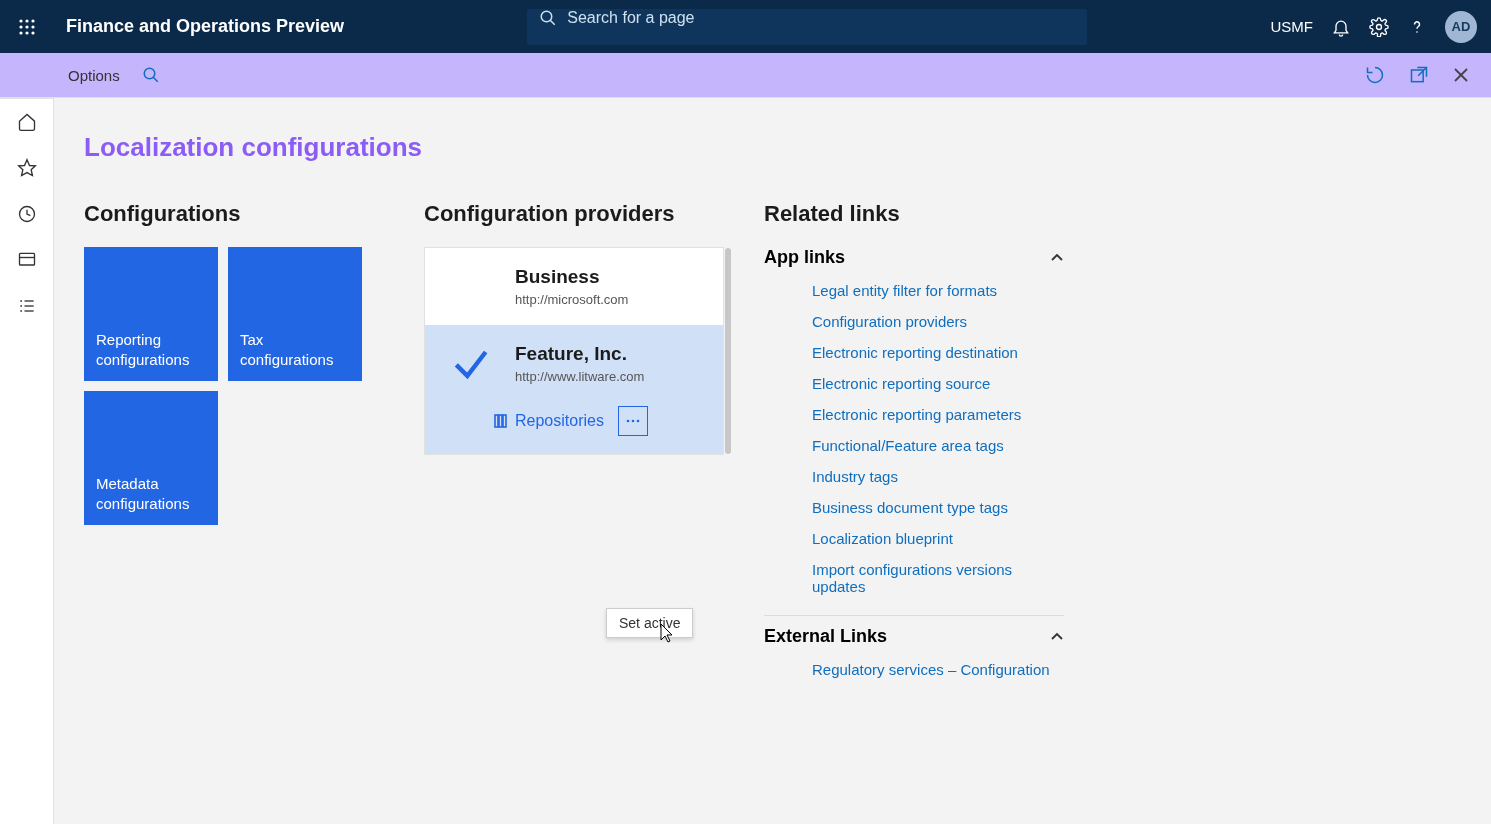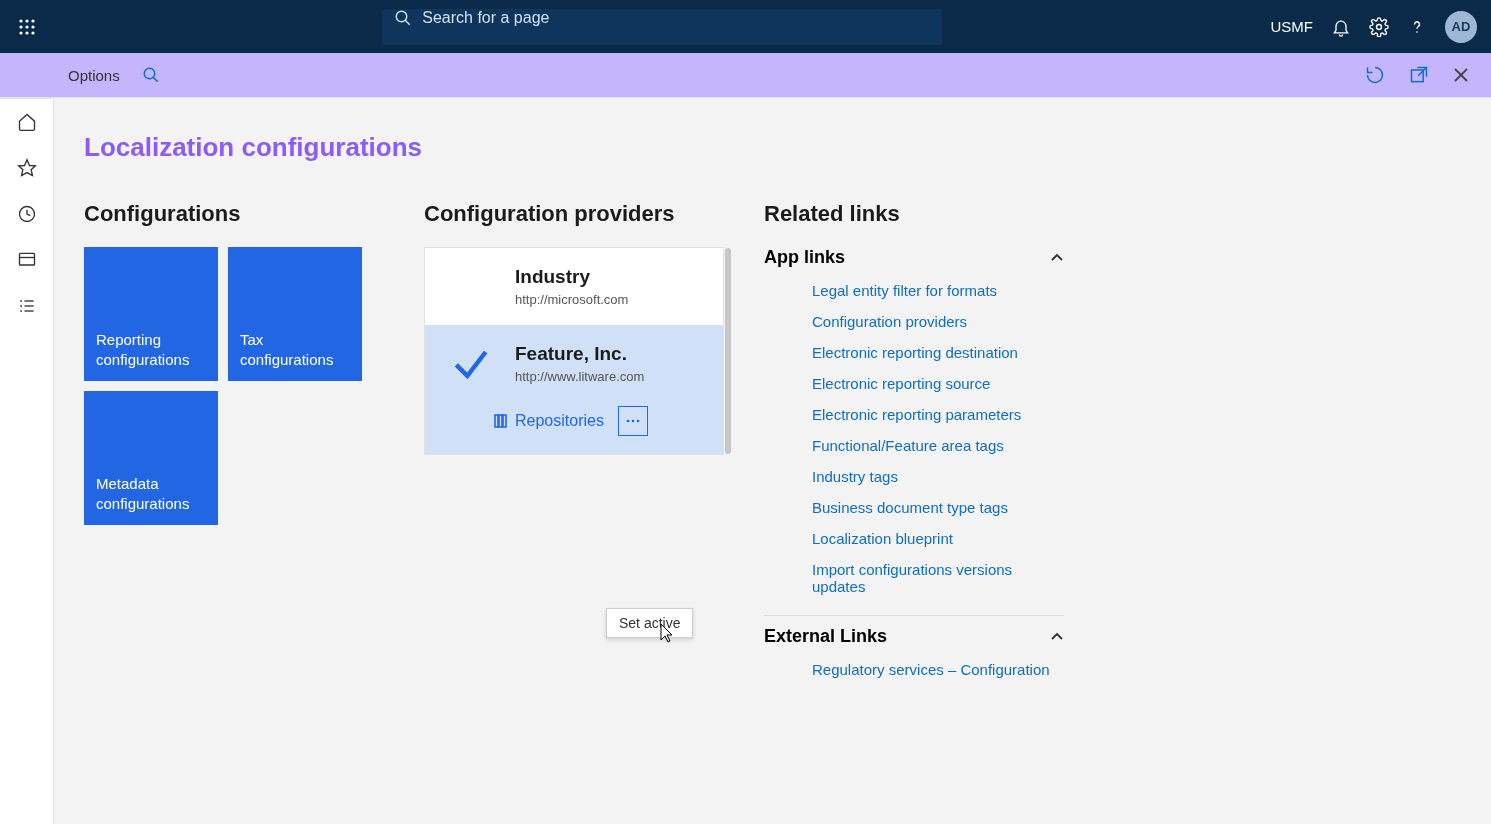--- a/index.html
+++ b/index.html
@@ -78,20 +78,21 @@
           <circle cx="15" cy="3" r="1.6"></circle>
           <circle cx="3" cy="9" r="1.6"></circle>
           <circle cx="9" cy="9" r="1.6"></circle>
           <circle cx="15" cy="9" r="1.6"></circle>
           <circle cx="3" cy="15" r="1.6"></circle>
           <circle cx="9" cy="15" r="1.6"></circle>
           <circle cx="15" cy="15" r="1.6"></circle>
         </g>
       </svg>
   </div>
+  <div class="app-title">Finance and Operations Preview</div>
   <div class="searchwrap">
     <div class="search">
       <span>
         <svg width="18" height="18" viewBox="0 0 24 24" fill="none" stroke="#cfe0ef" stroke-width="2">
             <circle cx="10" cy="10" r="7"></circle>
             <line x1="21" y1="21" x2="15" y2="15"></line>
           </svg>
       </span>
       <input type="text" placeholder="Search for a page" style="">
     </div>
@@ -210,21 +211,21 @@
         <div class="tile">
             <span>Metadata configurations</span>
           </div>
       </div>
     </div>
 
     <div class="col" style="position:relative;">
       <h2>Configuration providers</h2>
       <div class="providers">
         <div class="provider" style="padding-left:90px;">
-          <div class="pname">Industry</div>
+          <div class="pname">Business</div>
           <div class="purl">http://microsoft.com</div>
         </div>
         <div class="provider selected" style="padding-left:90px;">
           <span class="check" style="left:24px; top:16px;">
             <svg width="44" height="44" viewBox="0 0 24 24" fill="none" stroke="#2266e3" stroke-width="2.4">
                 <polyline points="4 13 10 19 20 6"></polyline>
               </svg>
           </span>
           <div class="pname">Feature, Inc.</div>
           <div class="purl">http://www.litware.com</div>

